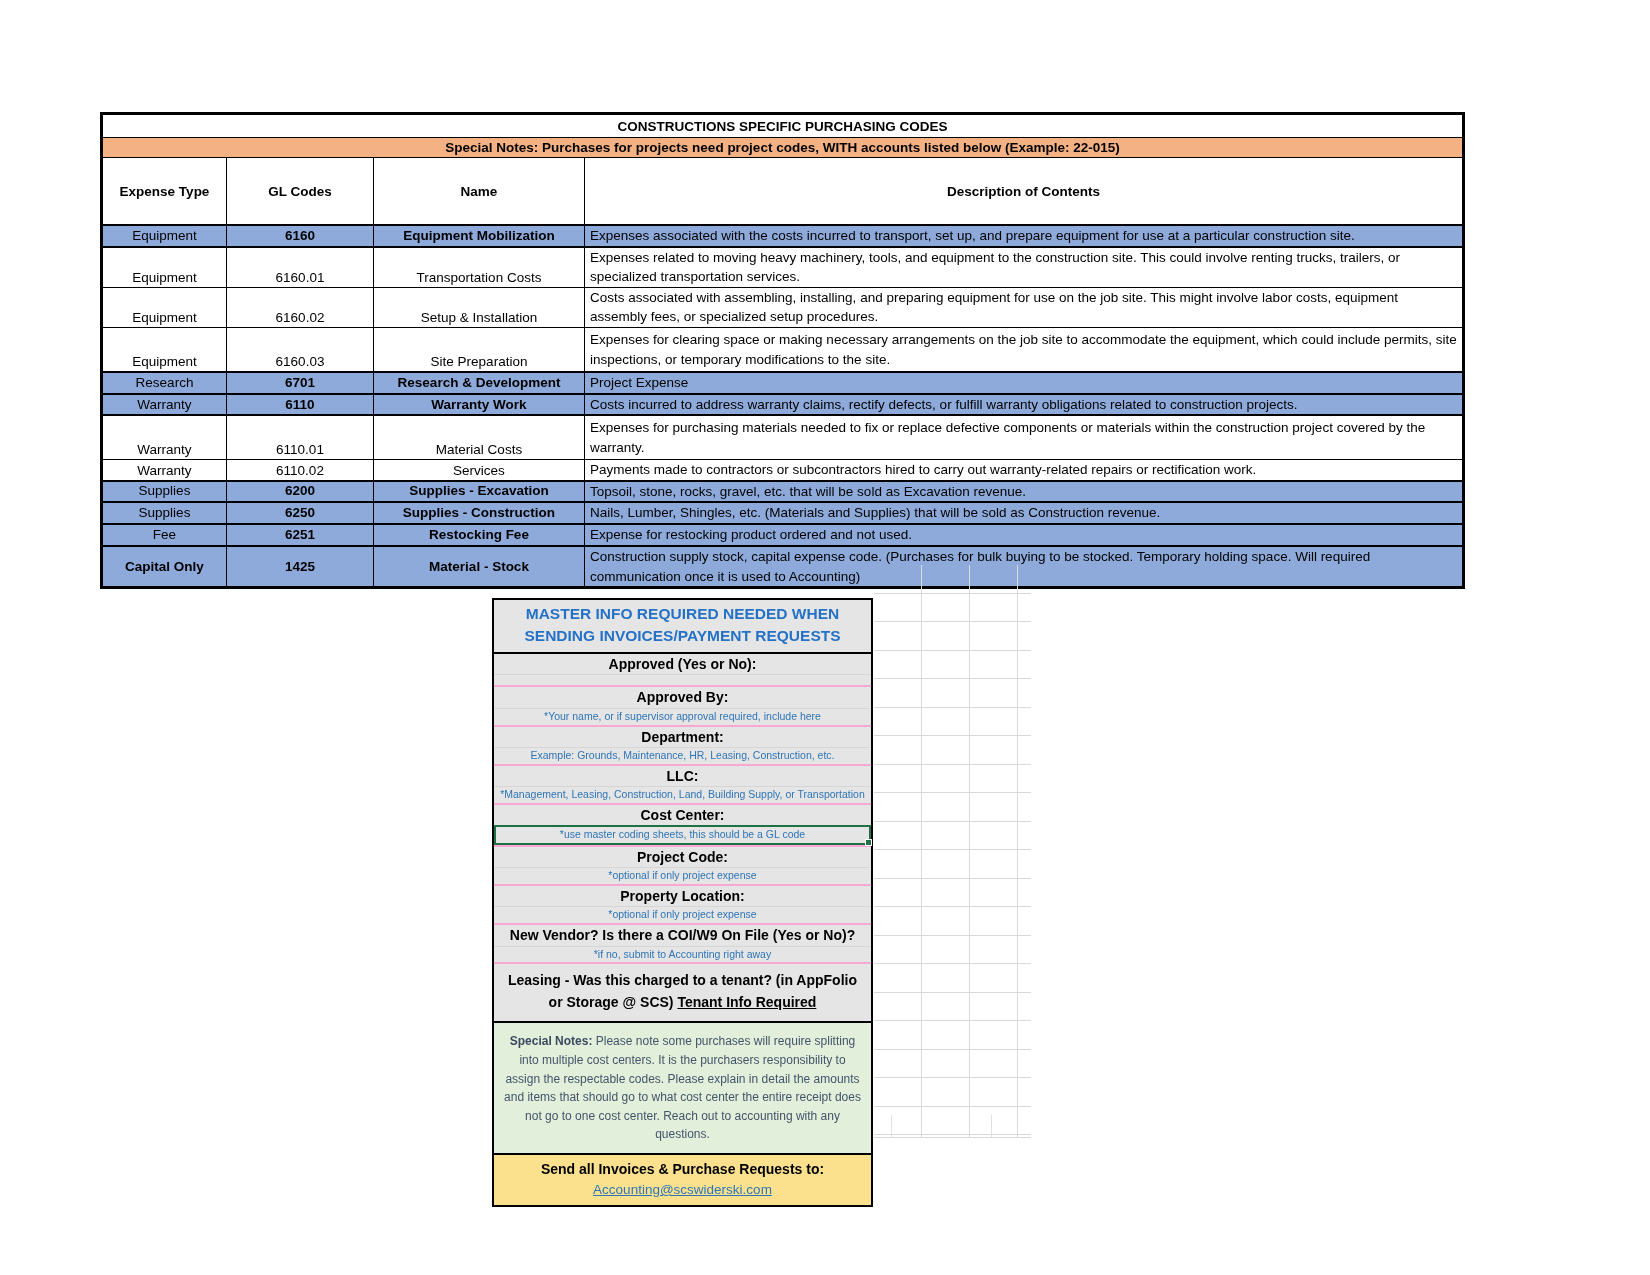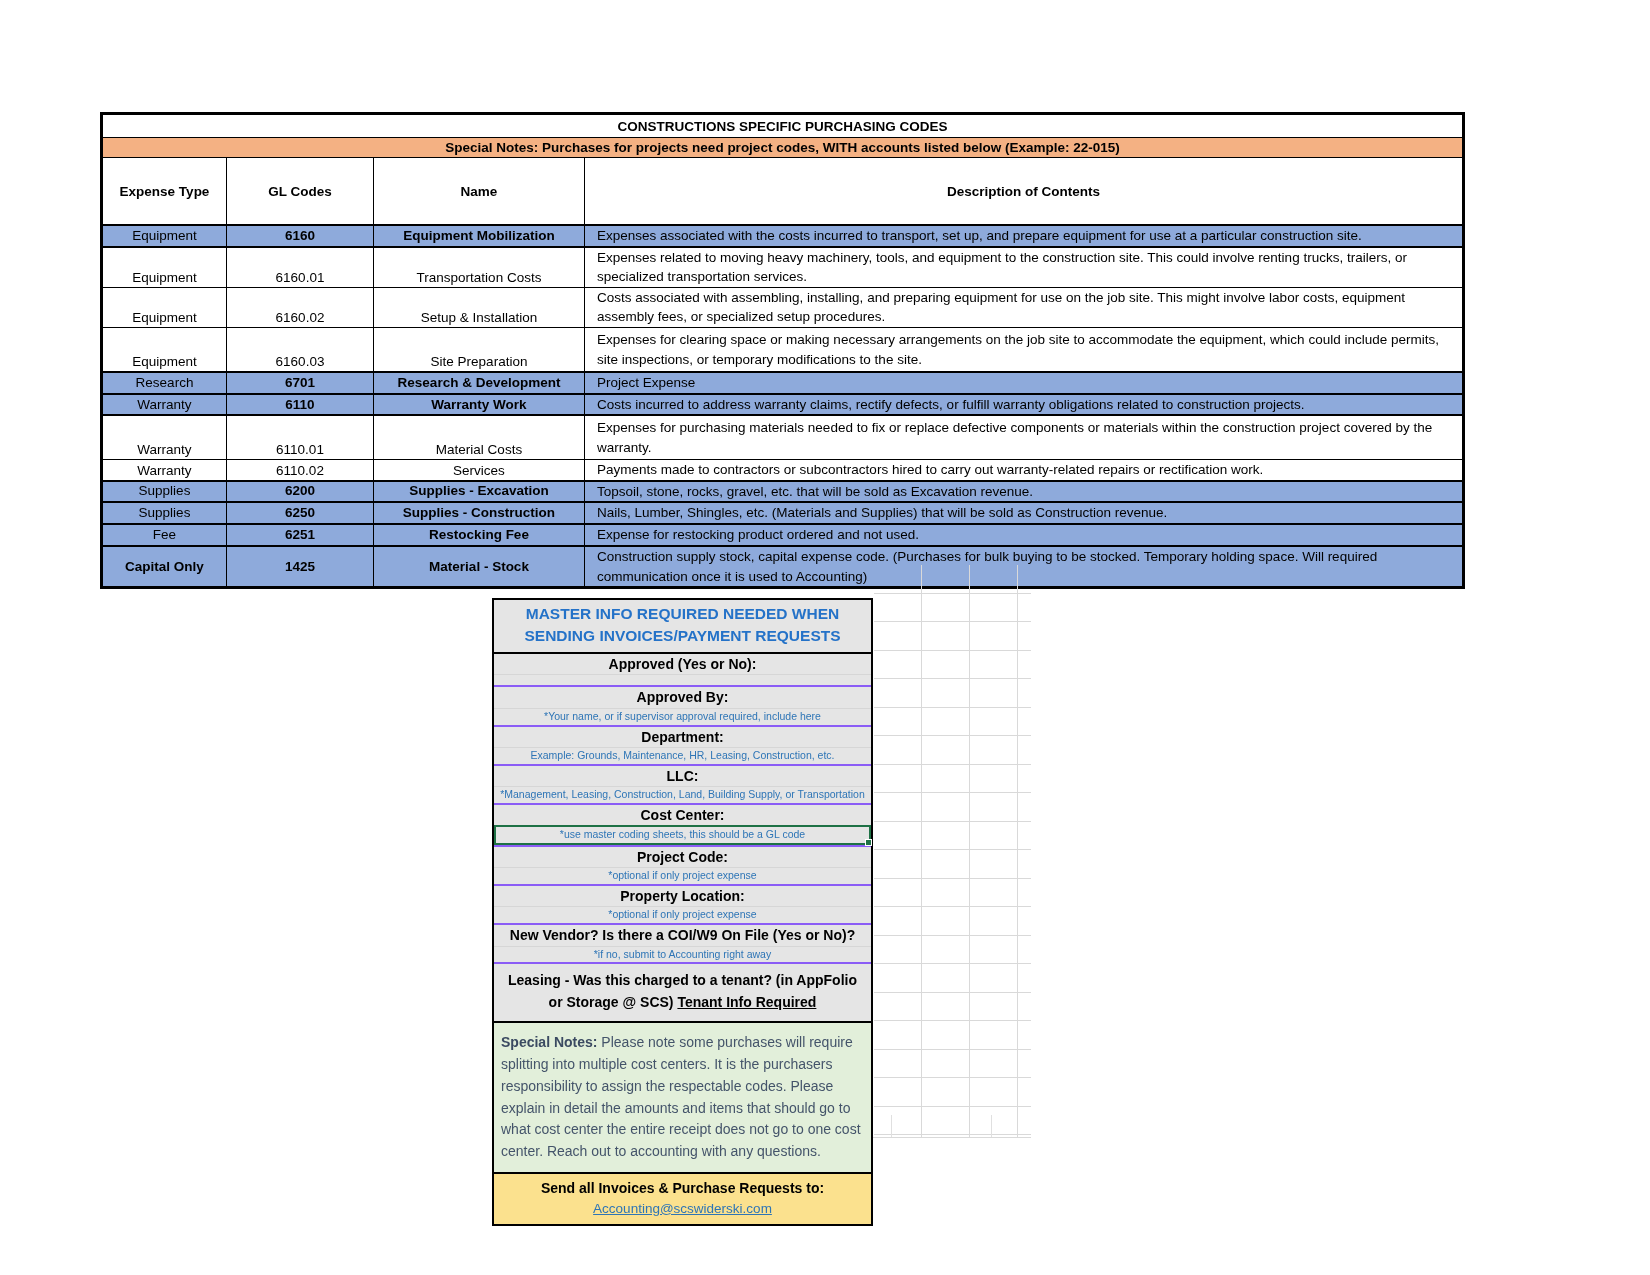--- a/index.html
+++ b/index.html
@@ -7,51 +7,51 @@
           font-family:"Liberation Sans",sans-serif;color:#000;overflow:hidden;}
 
   
   table.codes{position:absolute;left:100px;top:112px;width:1362px;
               border-collapse:collapse;table-layout:fixed;border:3px solid #000;}
   table.codes td,table.codes th{border:1.5px solid #000;font-size:13.5px;overflow:hidden;}
   .t-title{height:20px;text-align:center;font-weight:bold;font-size:13.5px;border-bottom:2px solid #000;}
   .t-note{height:17px;text-align:center;font-weight:bold;font-size:13px;}
   th.hdr{height:64px;text-align:center;font-weight:bold;font-size:14px;background:#fff;vertical-align:middle;}
   .c-exp,.c-code,.c-name{text-align:center;vertical-align:bottom;padding:1px 2px 2px;}
-  .c-desc{text-align:left;vertical-align:middle;padding:0 12px;line-height:1.45;}
+  .c-desc{text-align:left;vertical-align:middle;padding:0 5px;line-height:1.45;}
   tr.hl td{background:#8EAADB;border-top-width:2.5px;border-bottom-width:2.5px;vertical-align:middle;}
   tr.hl .c-code,tr.hl .c-name{font-weight:bold;}
   tr.hl.bold-exp .c-exp{font-weight:bold;}
 
   
   .grid-bg{position:absolute;left:874px;top:565px;width:157px;height:572px;z-index:1;
      background-image:
        repeating-linear-gradient(to right, transparent 0, transparent 47px, #d9d9d9 47px, #d9d9d9 48px),
        repeating-linear-gradient(to bottom, transparent 0, transparent 27.5px, #d9d9d9 27.5px, #d9d9d9 28.5px);}
   .grid-strip{position:absolute;left:492px;top:1115px;width:539px;height:22px;z-index:1;
      border-bottom:1px solid #d9d9d9;
      background-image:repeating-linear-gradient(to right, transparent 0, transparent 99px, #e0e0e0 99px, #e0e0e0 100px);}
 
   
   .form{position:absolute;left:492px;top:598px;width:381px;background:#e5e5e5;
         border:2.5px solid #000;z-index:2;box-sizing:border-box;}
   .f-title{color:#2472C8;font-weight:bold;font-size:15.5px;text-align:center;
            line-height:1.45;padding:3px 4px 4px;border-bottom:2px solid #000;}
-  .f-row{border-bottom:2px solid #8b5cf6;}
+  .f-row{border-bottom:2px solid #f9a8d4;}
   .f-label{font-size:14px;font-weight:bold;text-align:center;padding:2px 2px 1px;line-height:1.25;}
   .f-note{font-size:10.5px;color:#2E75B6;text-align:center;border-top:1px solid #d6d6d6;
           padding:1px 2px 2px;line-height:1.2;}
   .f-note.empty{height:10px;padding:0;}
   .f-note.sel{border:2px solid #1E7145;position:relative;}
   .f-note.sel::after{content:"";position:absolute;right:-3px;bottom:-3px;width:5px;height:5px;
           background:#1E7145;border:1px solid #fff;}
   .f-leasing{font-size:14px;font-weight:bold;text-align:center;padding:6px 12px 8px;
           line-height:1.55;border-bottom:2px solid #000;}
   .f-leasing .u{text-decoration:underline;}
-  .f-green{background:#E2EFDA;color:#44546A;font-size:14px;text-align:left;
+  .f-green{background:#E2EFDA;color:#44546A;font-size:12px;text-align:center;
           padding:9px 7px;line-height:1.55;border-bottom:2px solid #000;}
   .f-green b{color:#3b4a61;}
   .f-yellow{background:#FBE18E;text-align:center;padding:4px 0 5px;}
   .f-send{font-weight:bold;font-size:14px;line-height:1.5;}
   .f-mail{font-size:13.5px;color:#2E75B6;text-decoration:underline;line-height:1.5;cursor:pointer;}
 
   
   .side-note{position:absolute;left:874px;top:719px;width:144px;height:221px;z-index:3;
      background:#fff;border:2.5px solid #000;box-sizing:border-box;
      display:flex;align-items:center;justify-content:center;

